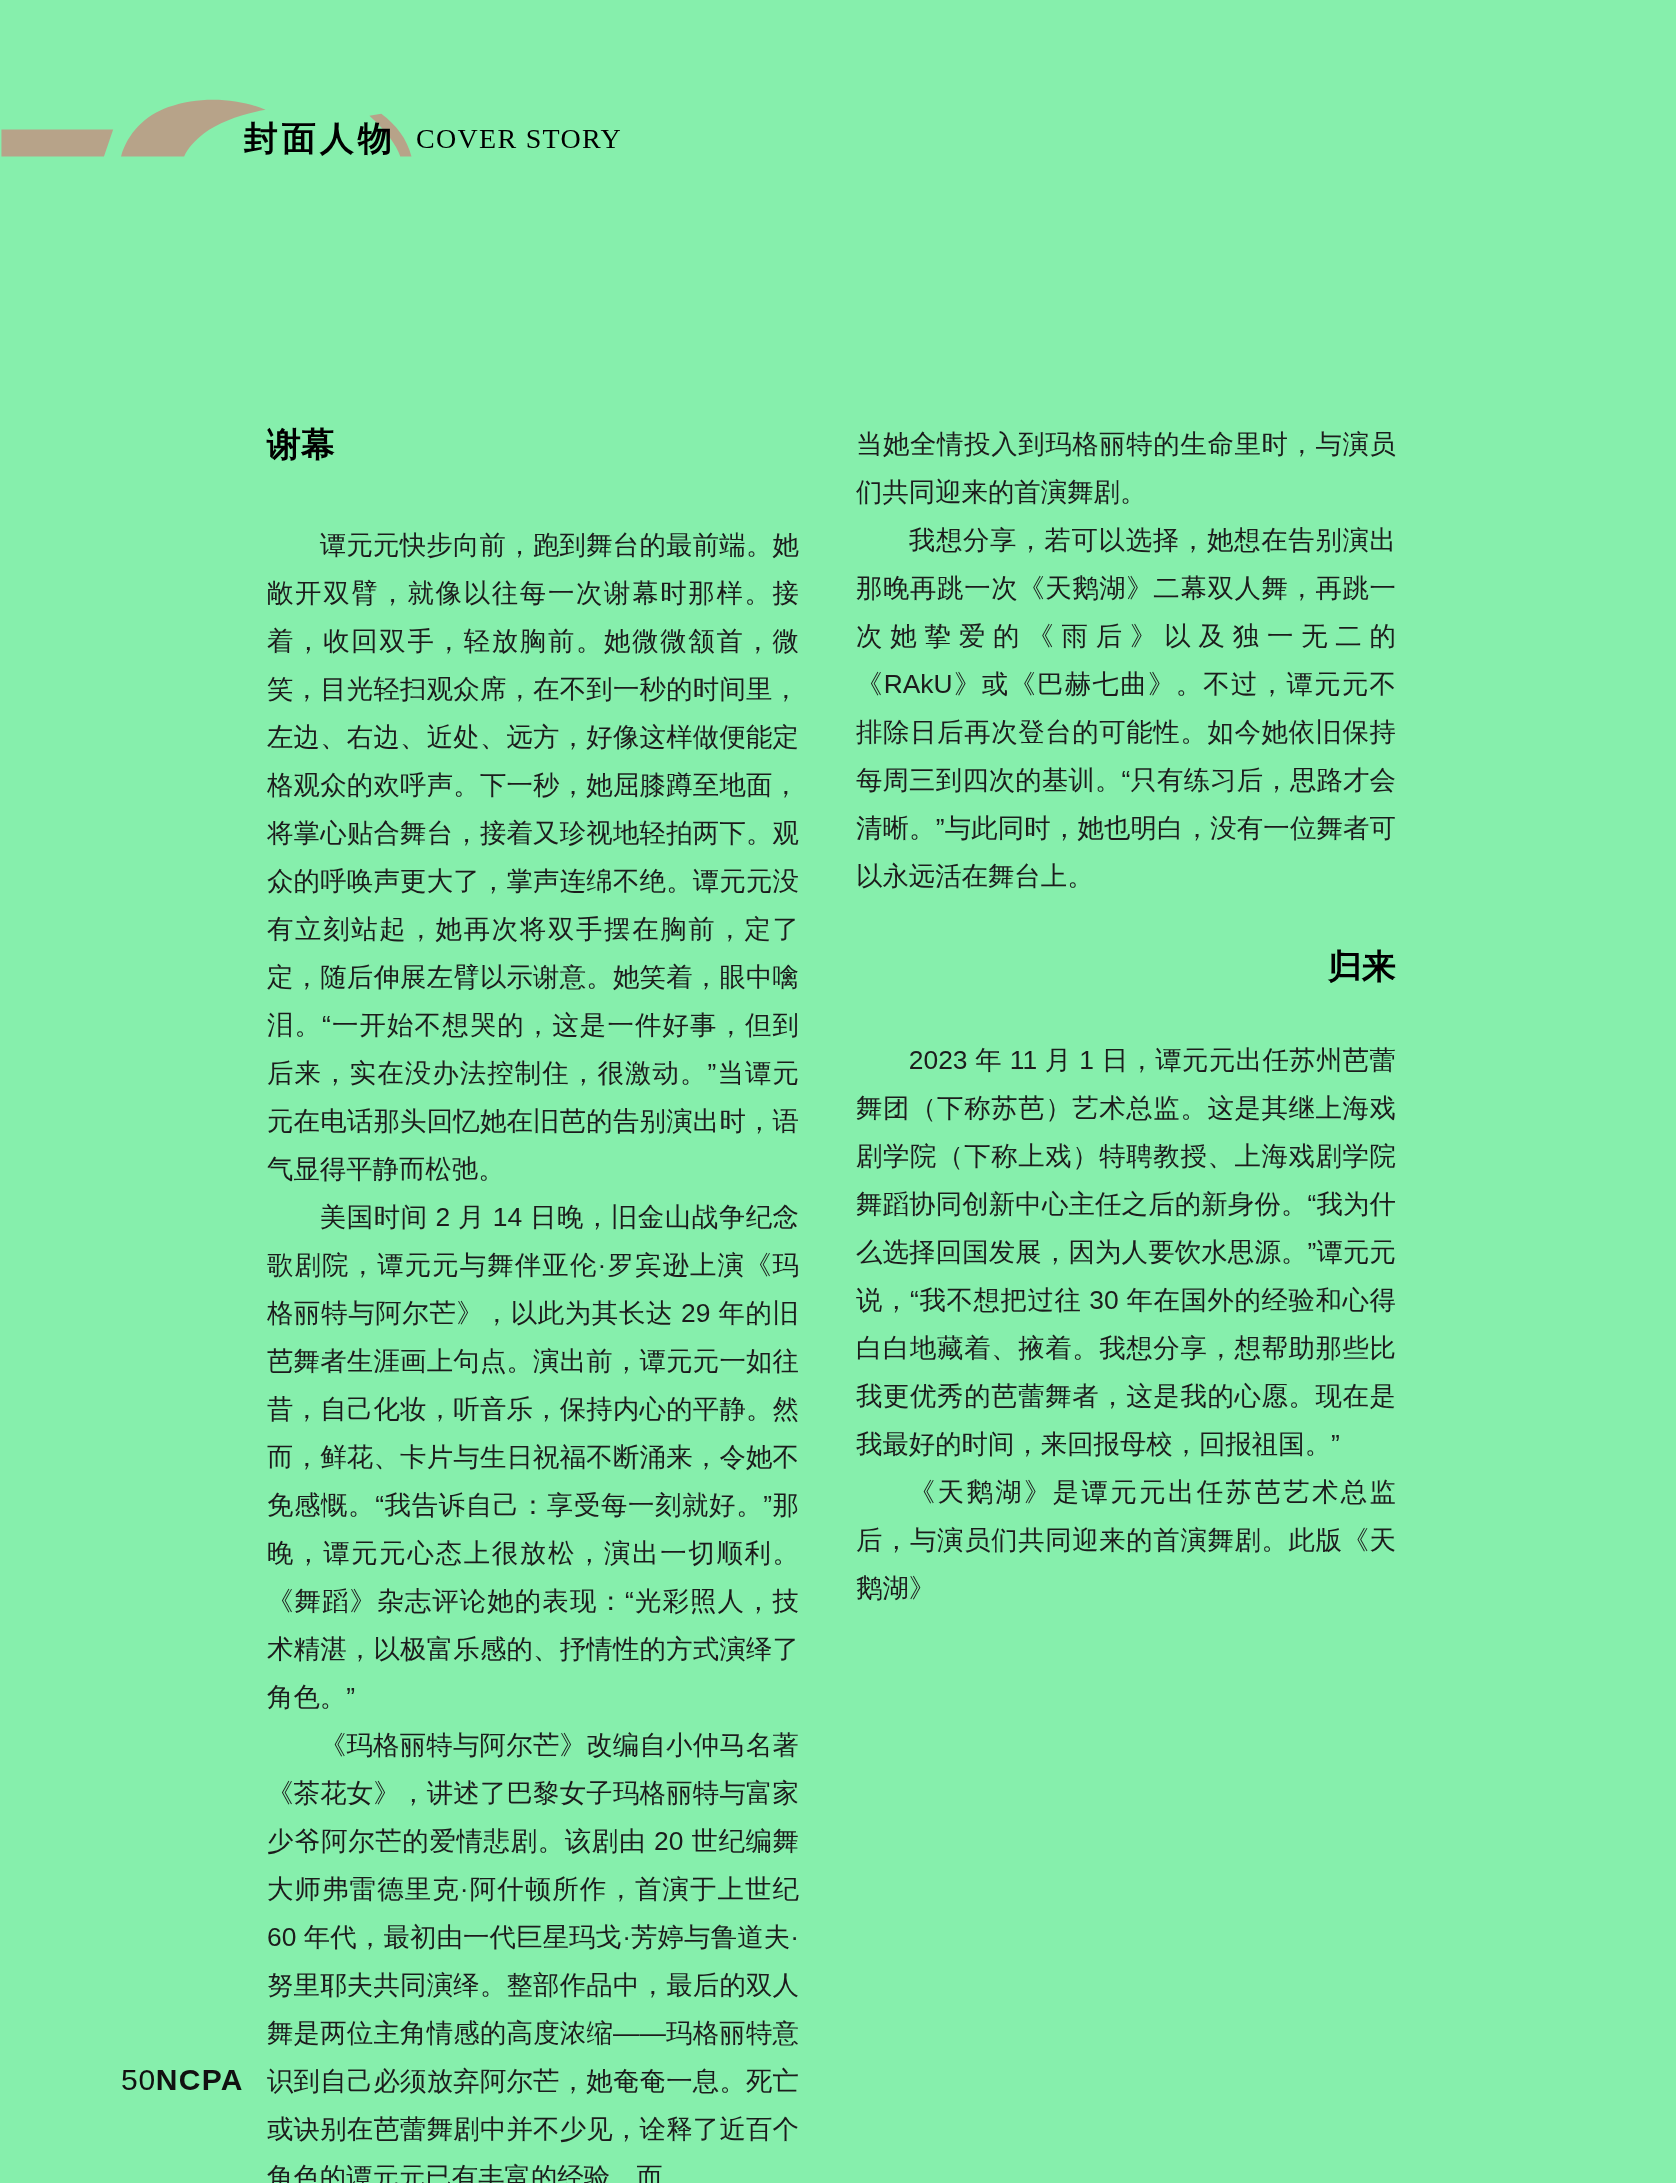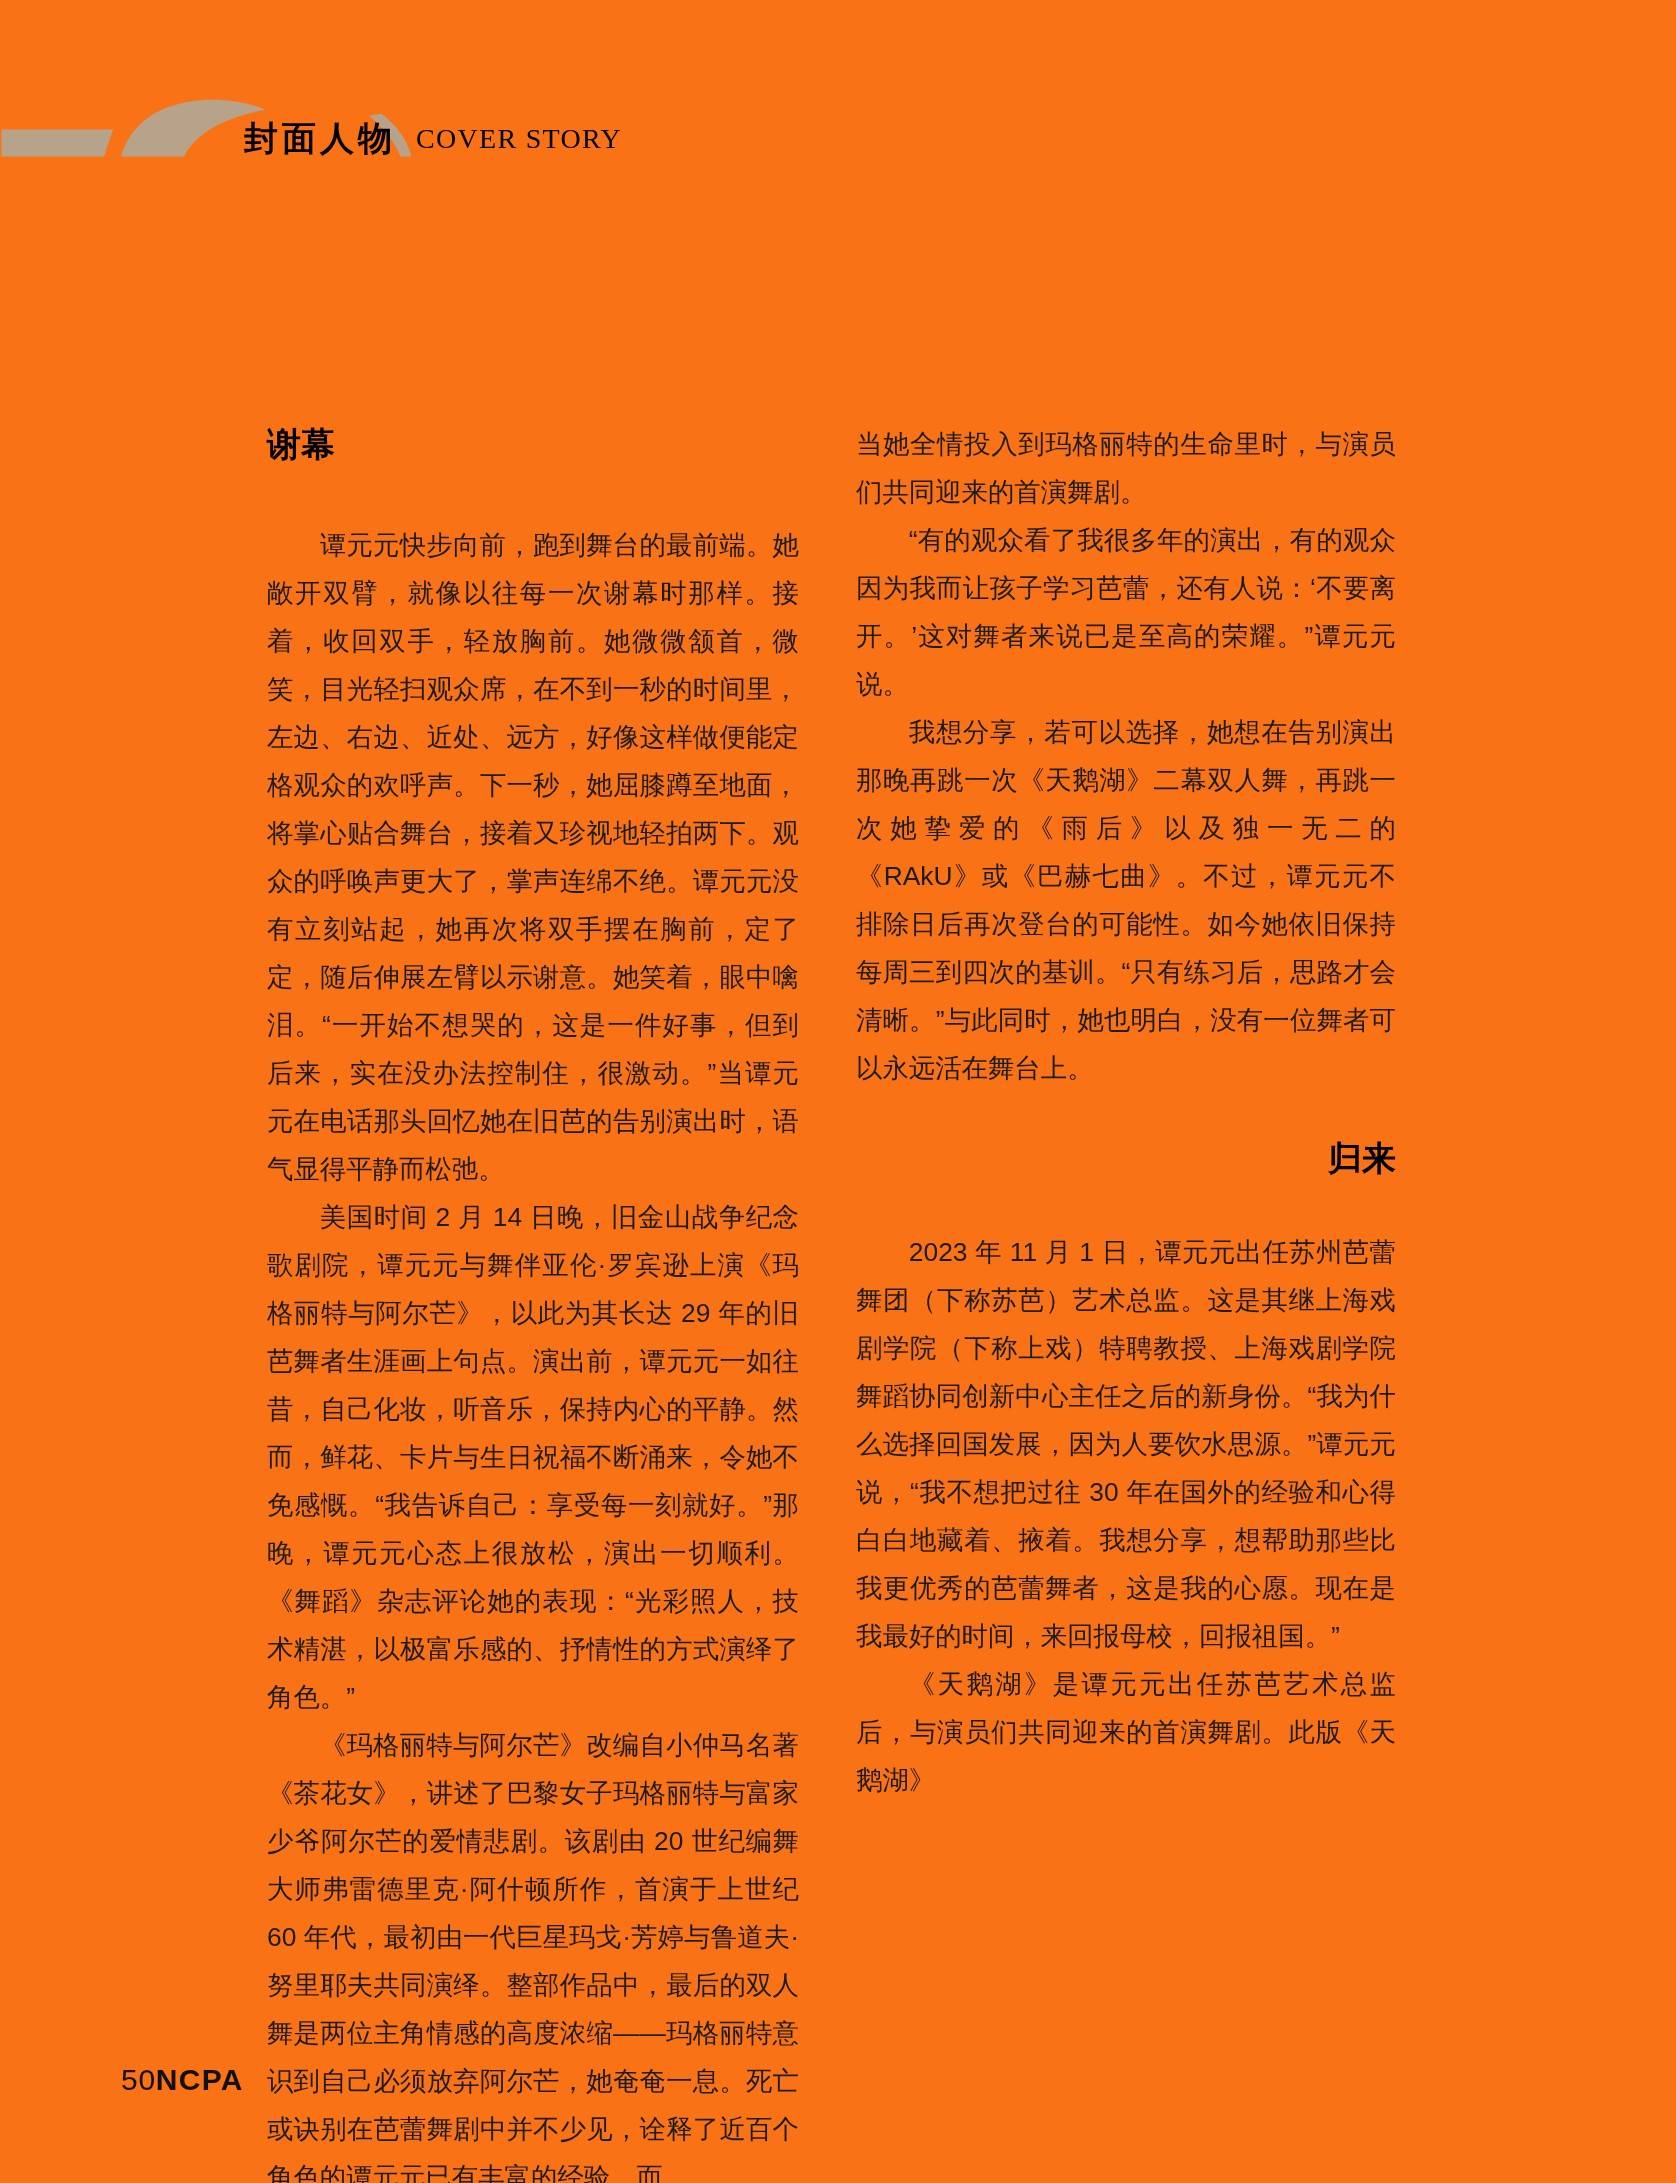--- a/index.html
+++ b/index.html
@@ -5,21 +5,21 @@
   html, body {
     margin: 0;
     padding: 0;
     background: #ffffff;
     font-family: "Liberation Sans", sans-serif;
   }
   .page {
     position: relative;
     width: 1676px;
     height: 2183px;
-    background: #f97316;
+    background: #86efac;
     overflow: hidden;
     color: #1c1c1c;
   }
 
   
   .header-deco-svg {
     position: absolute;
     left: 0;
     top: 92px;
     width: 660px;
@@ -120,21 +120,20 @@
 
   <div class="column column-left">
     <h2 class="section-heading">谢幕</h2>
     <p class="body-para">谭元元快步向前，跑到舞台的最前端。她敞开双臂，就像以往每一次谢幕时那样。接着，收回双手，轻放胸前。她微微颔首，微笑，目光轻扫观众席，在不到一秒的时间里，左边、右边、近处、远方，好像这样做便能定格观众的欢呼声。下一秒，她屈膝蹲至地面，将掌心贴合舞台，接着又珍视地轻拍两下。观众的呼唤声更大了，掌声连绵不绝。谭元元没有立刻站起，她再次将双手摆在胸前，定了定，随后伸展左臂以示谢意。她笑着，眼中噙泪。“一开始不想哭的，这是一件好事，但到后来，实在没办法控制住，很激动。”当谭元元在电话那头回忆她在旧芭的告别演出时，语气显得平静而松弛。</p>
     <p class="body-para">美国时间 2 月 14 日晚，旧金山战争纪念歌剧院，谭元元与舞伴亚伦·罗宾逊上演《玛格丽特与阿尔芒》，以此为其长达 29 年的旧芭舞者生涯画上句点。演出前，谭元元一如往昔，自己化妆，听音乐，保持内心的平静。然而，鲜花、卡片与生日祝福不断涌来，令她不免感慨。“我告诉自己：享受每一刻就好。”那晚，谭元元心态上很放松，演出一切顺利。《舞蹈》杂志评论她的表现：“光彩照人，技术精湛，以极富乐感的、抒情性的方式演绎了角色。”</p>
     <p class="body-para">《玛格丽特与阿尔芒》改编自小仲马名著《茶花女》，讲述了巴黎女子玛格丽特与富家少爷阿尔芒的爱情悲剧。该剧由 20 世纪编舞大师弗雷德里克·阿什顿所作，首演于上世纪 60 年代，最初由一代巨星玛戈·芳婷与鲁道夫·努里耶夫共同演绎。整部作品中，最后的双人舞是两位主角情感的高度浓缩——玛格丽特意识到自己必须放弃阿尔芒，她奄奄一息。死亡或诀别在芭蕾舞剧中并不少见，诠释了近百个角色的谭元元已有丰富的经验。而</p>
   </div>
 
   <div class="column column-right">
     <p class="body-para no-indent">当她全情投入到玛格丽特的生命里时，与演员们共同迎来的首演舞剧。</p>
-    <p class="body-para">“有的观众看了我很多年的演出，有的观众因为我而让孩子学习芭蕾，还有人说：‘不要离开。’这对舞者来说已是至高的荣耀。”谭元元说。</p>
     <p class="body-para">我想分享，若可以选择，她想在告别演出那晚再跳一次《天鹅湖》二幕双人舞，再跳一次她挚爱的《雨后》以及独一无二的《RAkU》或《巴赫七曲》。不过，谭元元不排除日后再次登台的可能性。如今她依旧保持每周三到四次的基训。“只有练习后，思路才会清晰。”与此同时，她也明白，没有一位舞者可以永远活在舞台上。</p>
     <h2 class="section-heading mid">归来</h2>
     <p class="body-para">2023 年 11 月 1 日，谭元元出任苏州芭蕾舞团（下称苏芭）艺术总监。这是其继上海戏剧学院（下称上戏）特聘教授、上海戏剧学院舞蹈协同创新中心主任之后的新身份。“我为什么选择回国发展，因为人要饮水思源。”谭元元说，“我不想把过往 30 年在国外的经验和心得白白地藏着、掖着。我想分享，想帮助那些比我更优秀的芭蕾舞者，这是我的心愿。现在是我最好的时间，来回报母校，回报祖国。”</p>
     <p class="body-para">《天鹅湖》是谭元元出任苏芭艺术总监后，与演员们共同迎来的首演舞剧。此版《天鹅湖》</p>
   </div>
 
   <div class="footer">
     <span class="page-number">50</span><span class="publication">NCPA</span>
   </div>
 

